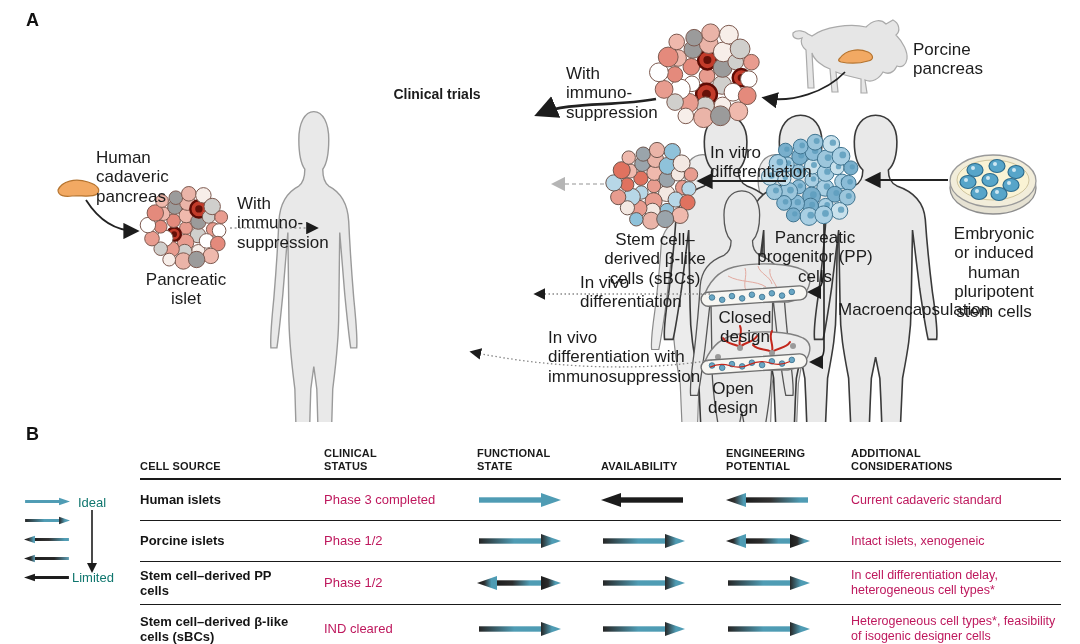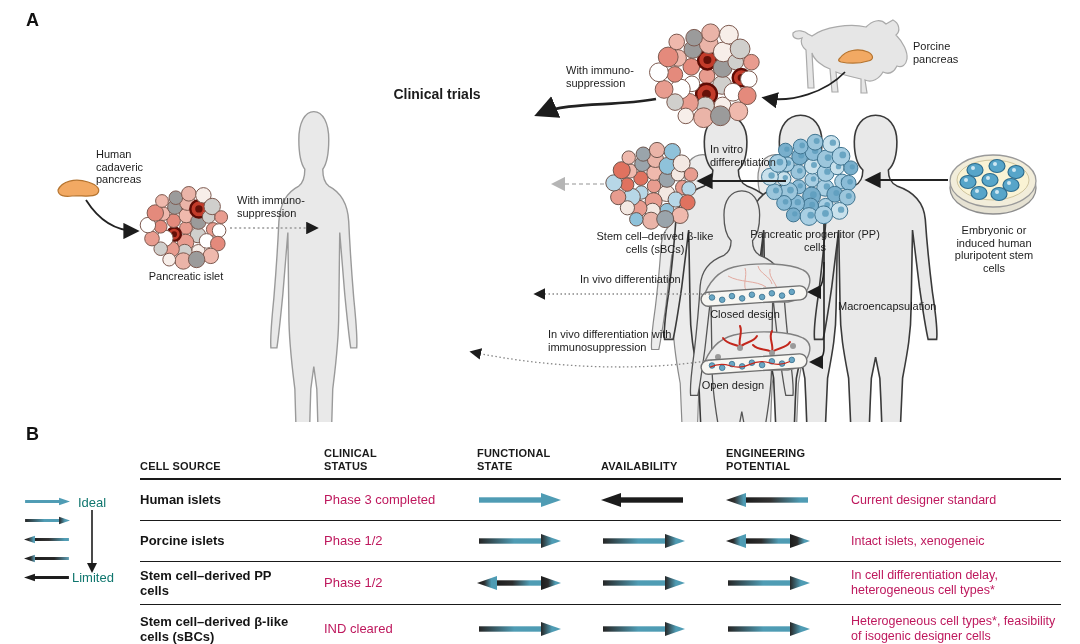--- a/index.html
+++ b/index.html
@@ -1,18 +1,18 @@
 <!DOCTYPE html>
 <html><head>
 <meta charset="utf-8">
 <style>
   html,body{margin:0;padding:0;background:#fff;}
   #fig{position:relative;width:1080px;height:644px;background:#fff;overflow:hidden;
        font-family:"Liberation Sans",sans-serif;color:#1c1c1c;}
-  .lbl{position:absolute;font-size:11px;line-height:1.14;color:#1c1c1c;}
+  .lbl{position:absolute;font-size:17px;line-height:1.14;color:#1c1c1c;}
   .center{text-align:center;}
   .bold{font-weight:bold;}
   .panel-letter{position:absolute;font-size:18px;font-weight:bold;color:#111;}
   
   #tableB{position:absolute;left:140px;top:430px;width:921px;}
   .trow{display:grid;grid-template-columns:184px 153px 124px 125px 125px 210px;align-items:center;}
   .thead{align-items:end;height:44px;border-bottom:2px solid #1a1a1a;padding-bottom:4px;}
   .th{font-size:11px;font-weight:bold;letter-spacing:.2px;color:#1a1a1a;line-height:1.25;}
   .thead .th:nth-child(2){max-width:66px;}
   .thead .th:nth-child(3){max-width:86px;}
@@ -420,20 +420,21 @@
     </svg>
   </div>
 
   <div id="tableB">
     <div class="trow thead">
       <span class="th">CELL SOURCE</span>
       <span class="th">CLINICAL STATUS</span>
       <span class="th">FUNCTIONAL STATE</span>
       <span class="th">AVAILABILITY</span>
       <span class="th">ENGINEERING POTENTIAL</span>
+      <span class="th">ADDITIONAL CONSIDERATIONS</span>
     </div>
     <div class="trow tr1">
       <span class="td src">Human islets</span>
       <span class="td">Phase 3 completed</span>
       <span class="arrowcell"><svg width="84" height="16" viewBox="0 0 84 16">
             <rect x="2" y="5.3" width="64" height="5.4" fill="#4f9cb4"></rect>
             <path d="M64,1 L84,8 L64,15 Z" fill="#4f9cb4"></path>
           </svg></span>
       <span class="arrowcell"><svg width="84" height="16" viewBox="0 0 84 16">
             <rect x="18" y="5.3" width="64" height="5.4" fill="#1c1c1c"></rect>
@@ -443,21 +444,21 @@
             <defs>
               <linearGradient id="ag4" x1="0" y1="0" x2="1" y2="0">
                 <stop offset="0" stop-color="#1c1c1c"></stop>
                 <stop offset="0.42" stop-color="#333333"></stop>
                 <stop offset="0.88" stop-color="#4f9cb4"></stop>
               </linearGradient>
             </defs>
             <rect x="18" y="5.3" width="64" height="5.4" fill="url(#ag4)"></rect>
             <path d="M20,1 L0,8 L20,15 Z" fill="url(#ag4)"></path>
           </svg></span>
-      <span class="td notes">Current designer standard</span>
+      <span class="td notes">Current cadaveric standard</span>
     </div>
     <div class="trow tr2">
       <span class="td src">Porcine islets</span>
       <span class="td">Phase 1/2</span>
       <span class="arrowcell"><svg width="84" height="16" viewBox="0 0 84 16">
             <defs>
               <linearGradient id="ag5" x1="0" y1="0" x2="1" y2="0">
                 <stop offset="0" stop-color="#262626"></stop>
                 <stop offset="0.55" stop-color="#4f9cb4"></stop>
                 <stop offset="1" stop-color="#4f9cb4"></stop>

